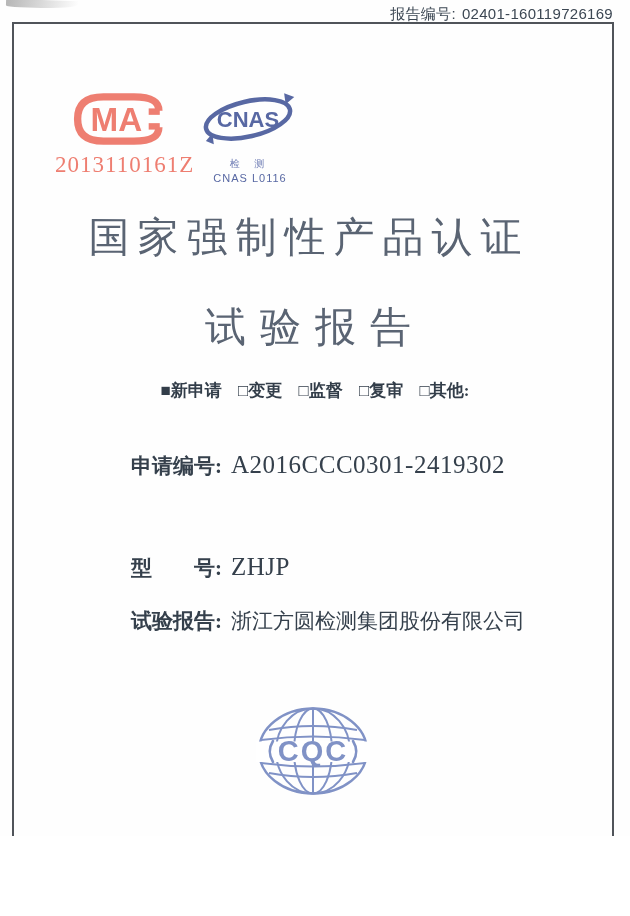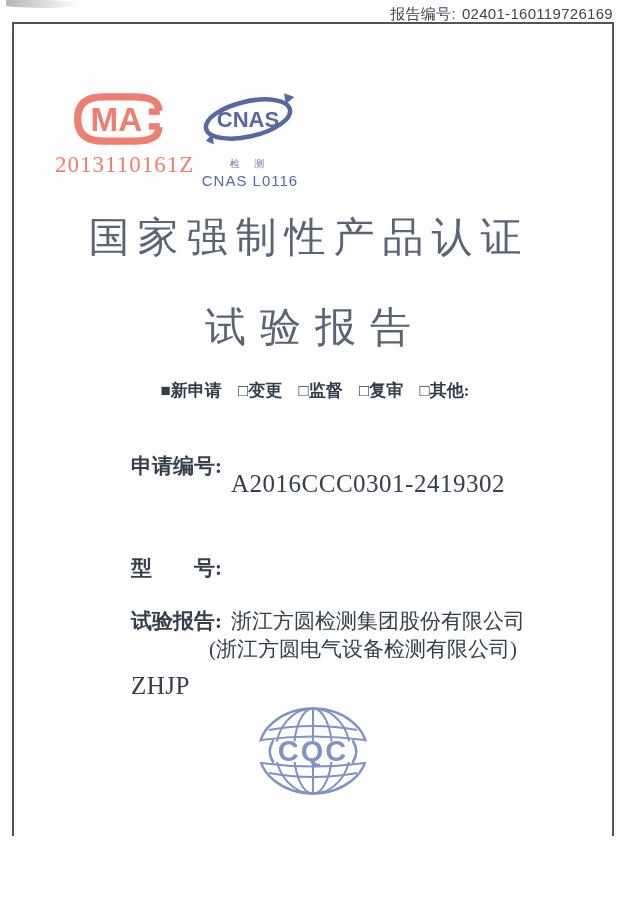--- a/index.html
+++ b/index.html
@@ -31,21 +31,21 @@
   .cma{position:absolute; left:55px; top:93px; width:132px; text-align:center;}
   .cma-code{
     margin-top:3px; font-size:23px; letter-spacing:1px; color:var(--cma-red);text-align:right;
   }
   .cma-stroke{stroke:var(--cma-red); fill:none;}
   .cma-fill{fill:var(--cma-red);}
   .cnas{position:absolute; left:198px; top:86px; width:104px; text-align:center;}
   .cnas-stroke{stroke:var(--cnas-blue); fill:none;}
   .cnas-fill{fill:var(--cnas-blue);}
   .cnas-caption{font-size:10px; letter-spacing:6px; color:var(--cnas-light); margin-top:1px;}
-  .cnas-accr{font-size:15px; letter-spacing:1px; color:var(--cnas-blue);
+  .cnas-accr{font-size:11px; letter-spacing:1px; color:var(--cnas-blue);
     font-family:"Liberation Sans","DejaVu Sans",sans-serif; margin-top:1px;}
   
   .title1{
     position:absolute; left:0; right:12px; top:210px; text-align:center;
     font-size:41px; letter-spacing:8px; color:var(--title-ink); white-space:nowrap;
   }
   .title2{
     position:absolute; left:0; right:0; top:300px; text-align:center;
     font-size:41px; letter-spacing:14px; color:var(--title-ink); white-space:nowrap;
   }
@@ -55,24 +55,24 @@
     font-size:17px; color:#323d49; white-space:nowrap; font-weight:bold;
   }
   .chk-opt{margin-right:12px;}
   .chk-opt:last-child{margin-right:0;}
   
   .field{position:absolute; left:131px; display:flex; align-items:flex-start;justify-content:center;}
   .field .lbl{
     flex:0 0 100px; font-size:21px; color:var(--ink); white-space:pre; font-weight:bold;
   }
   .field .val{font-size:22px; color:var(--ink); line-height:28px;}
-  .v-latin{font-size:25px !important; letter-spacing:.5px; line-height:26px !important;margin-top:19px;}
+  .v-latin{font-size:25px !important; letter-spacing:.5px; line-height:26px !important;}
   .v-cjk21{font-size:21px !important;}
   .val2{margin-left:-22px; white-space:nowrap;}
-  .f1{top:452px;} .f2{top:503px;} .f3{top:554px;flex-direction:column;} .f4{top:607px;}
+  .f1{top:452px;} .f2{top:503px;} .f3{top:554px;} .f4{top:607px;}
   
   .cqc{position:absolute; left:256px; top:706px; width:114px; height:90px;}
   .cqc-stroke{stroke:var(--cqc-blue); fill:none;}
   .cqc-fill{fill:var(--cqc-blue);}
 </style>
 </head>
 <body>
 
 <div class="page">
 
@@ -126,21 +126,20 @@
 
   <div class="field f3">
     <span class="lbl">型　　号:</span>
     <span class="val v-latin">ZHJP</span>
   </div>
 
   <div class="field f4">
     <span class="lbl">试验报告:</span>
     <span class="val v-cjk21">
       <div>浙江方圆检测集团股份有限公司</div>
-      <div class="val2">(浙江方圆电气设备检测有限公司)</div>
     </span>
   </div>
 
   <div class="cqc">
     <svg width="114" height="90" viewBox="0 0 114 90">
       <ellipse class="cqc-stroke" cx="57" cy="45" rx="54" ry="42.5" stroke-width="2.4"></ellipse>
       <ellipse class="cqc-stroke" cx="57" cy="45" rx="37" ry="42.5" stroke-width="2"></ellipse>
       <ellipse class="cqc-stroke" cx="57" cy="45" rx="19" ry="42.5" stroke-width="2"></ellipse>
       <line class="cqc-stroke" x1="57" y1="2.5" x2="57" y2="87.5" stroke-width="2"></line>
       <path class="cqc-stroke" stroke-width="2" d="M13,24 Q57,16 101,24"></path>

